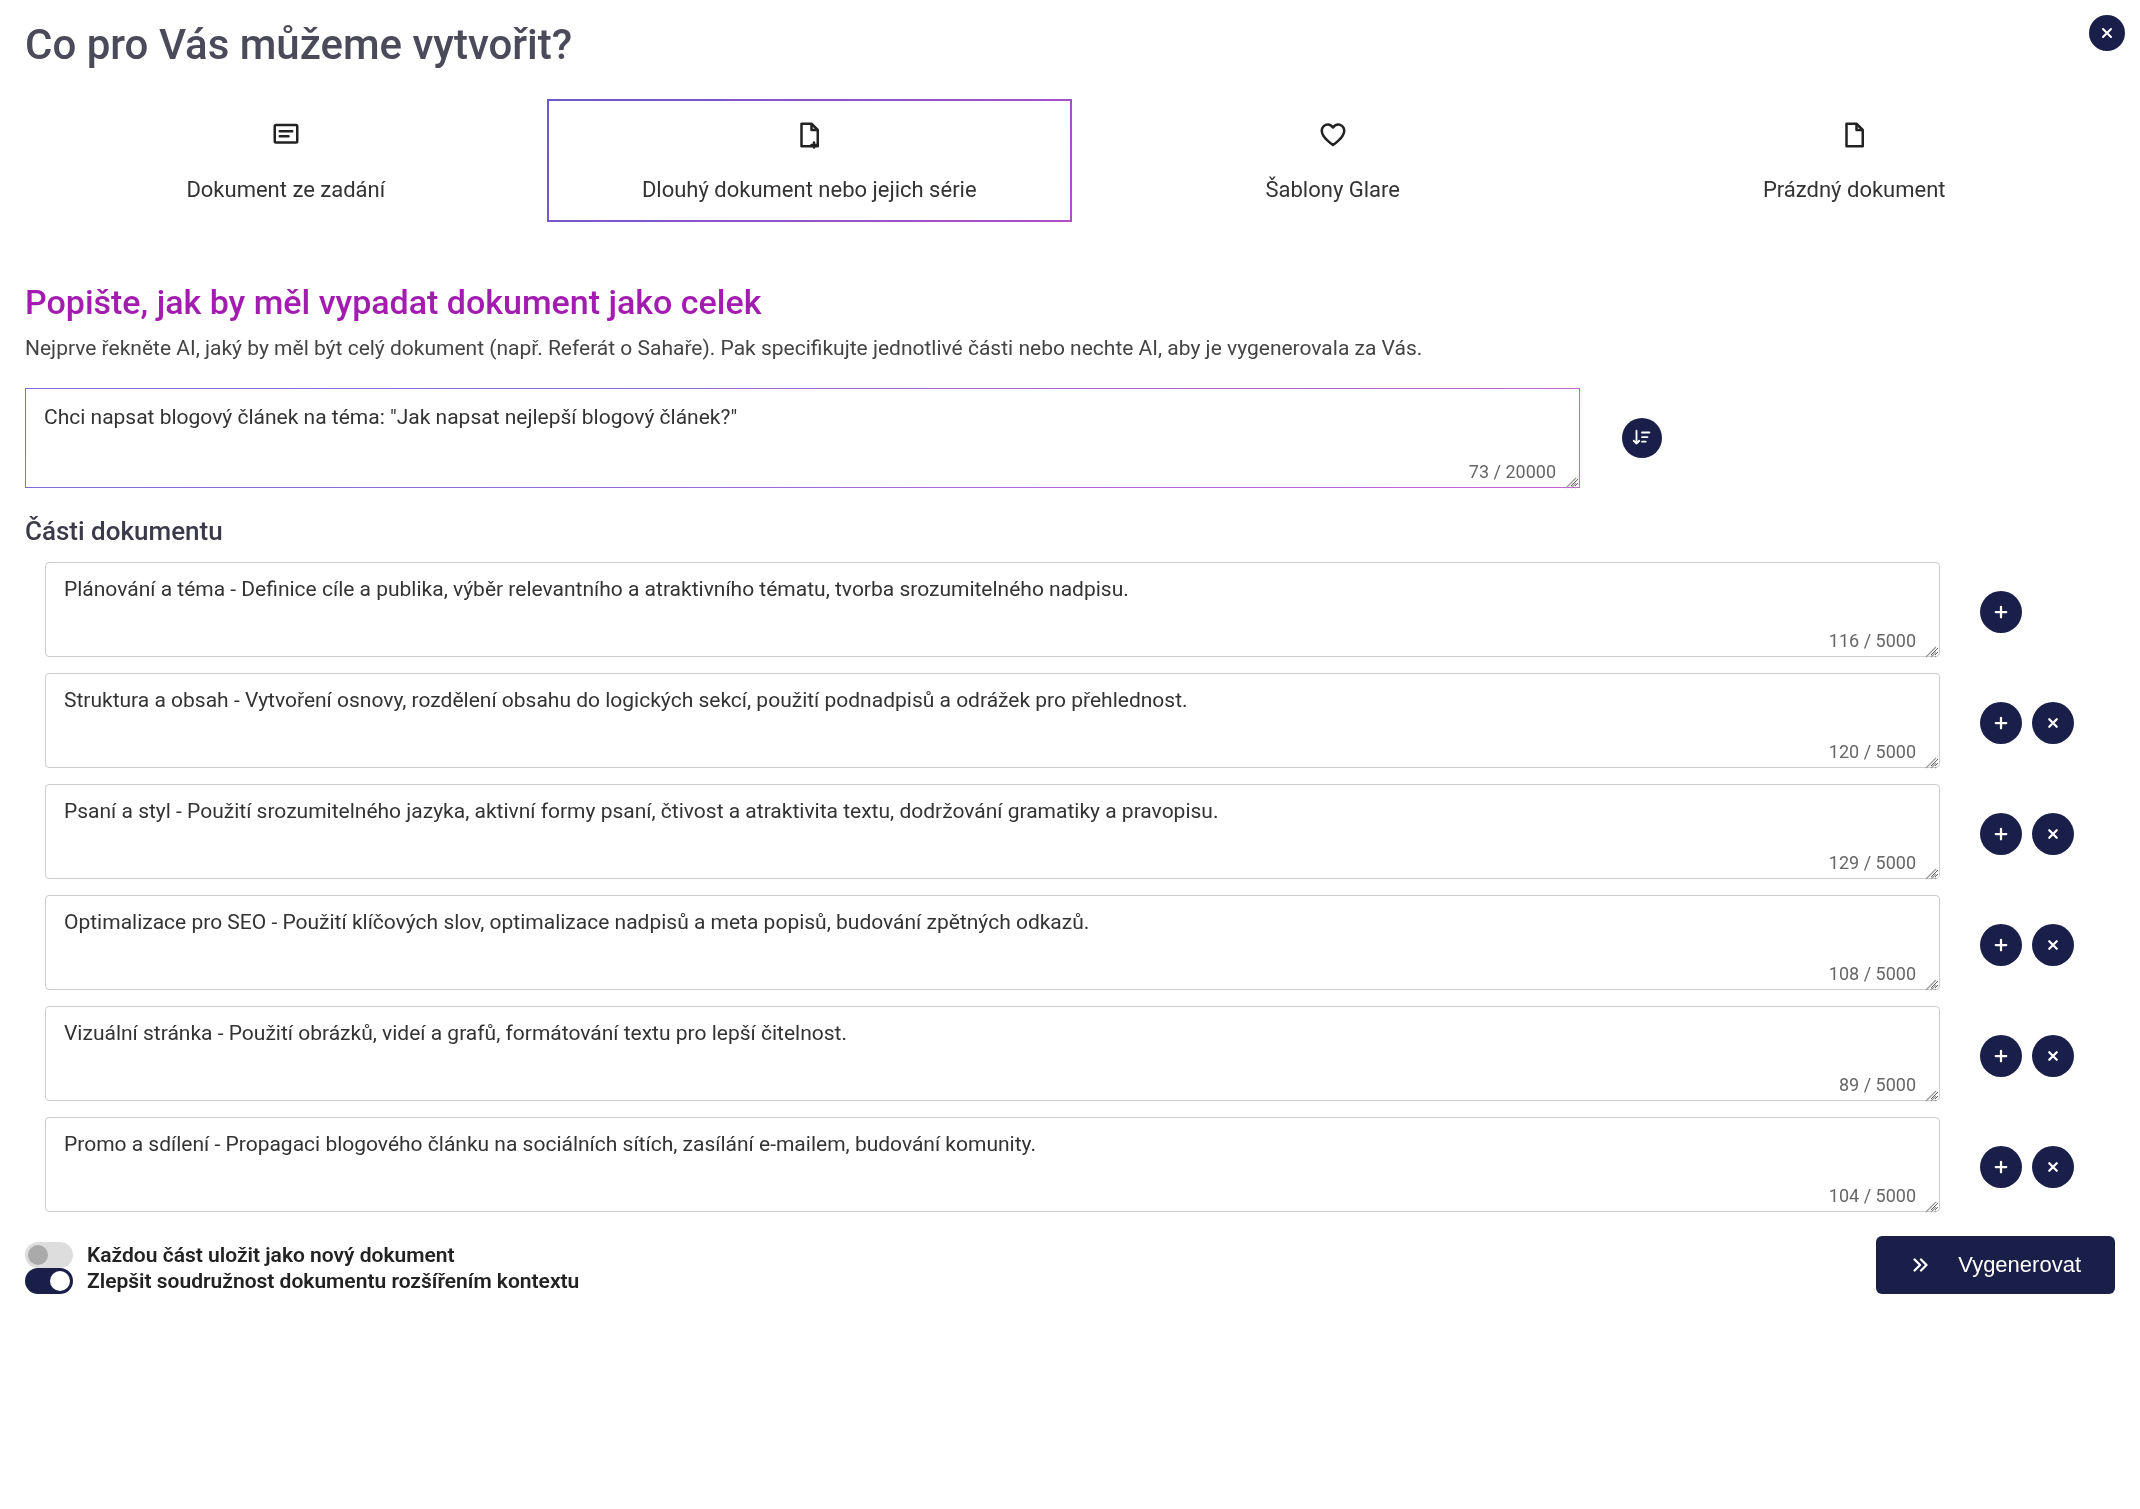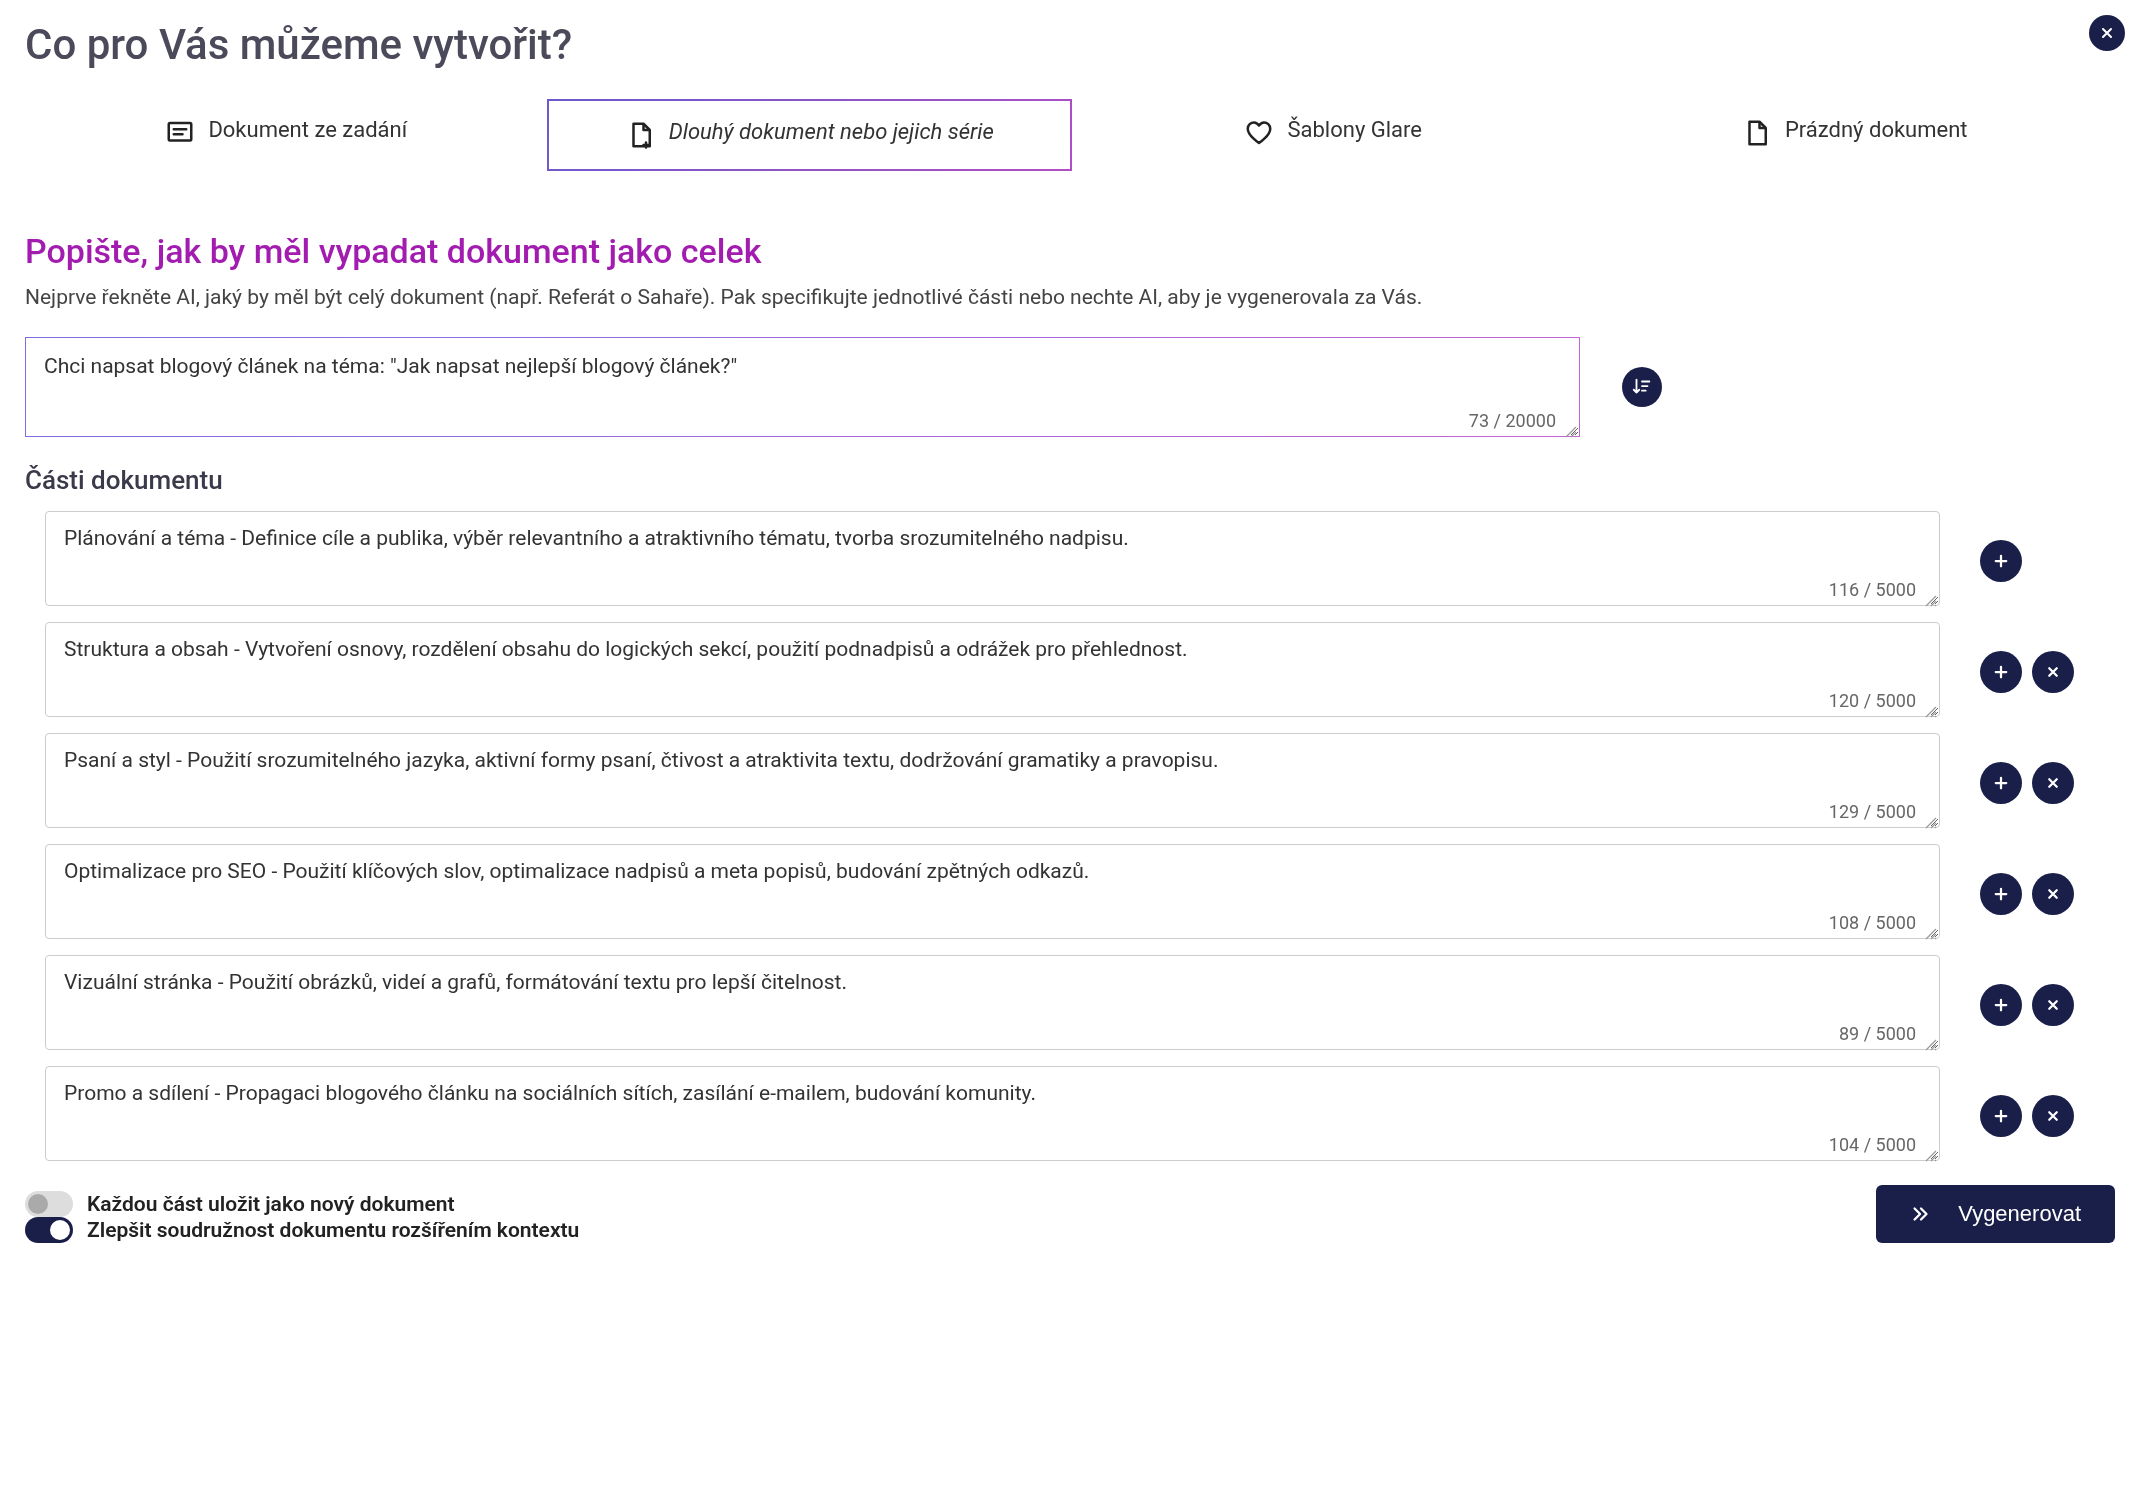--- a/index.html
+++ b/index.html
@@ -32,32 +32,32 @@
     margin-bottom: 30px;
   }
   .tabs {
     display: flex;
     gap: 0;
     margin-bottom: 60px;
   }
   .tab {
     flex: 1;
     display: flex;
-    flex-direction: row;
+    flex-direction: column;
+    align-items: center;
     justify-content: center;
     padding: 18px 10px;
     cursor: pointer;
     border-radius: 6px;
-    gap: 12px;
+    gap: 26px;
   }
   .tab.active {
     border: 2px solid;
     border-image: linear-gradient(135deg, #6a5acd, #b04ec5) 1;
     border-radius: 6px;
-    font-style: italic;
   }
   .tab-icon { width: 32px; height: 32px; display:flex; align-items:center; justify-content:center; }
   .tab-label { font-size: 22px; color: #333; }
   h2.section-title {
     font-size: 34px;
     font-weight: 500;
     color: #a21caf;
     margin-bottom: 14px;
   }
   p.section-desc {

